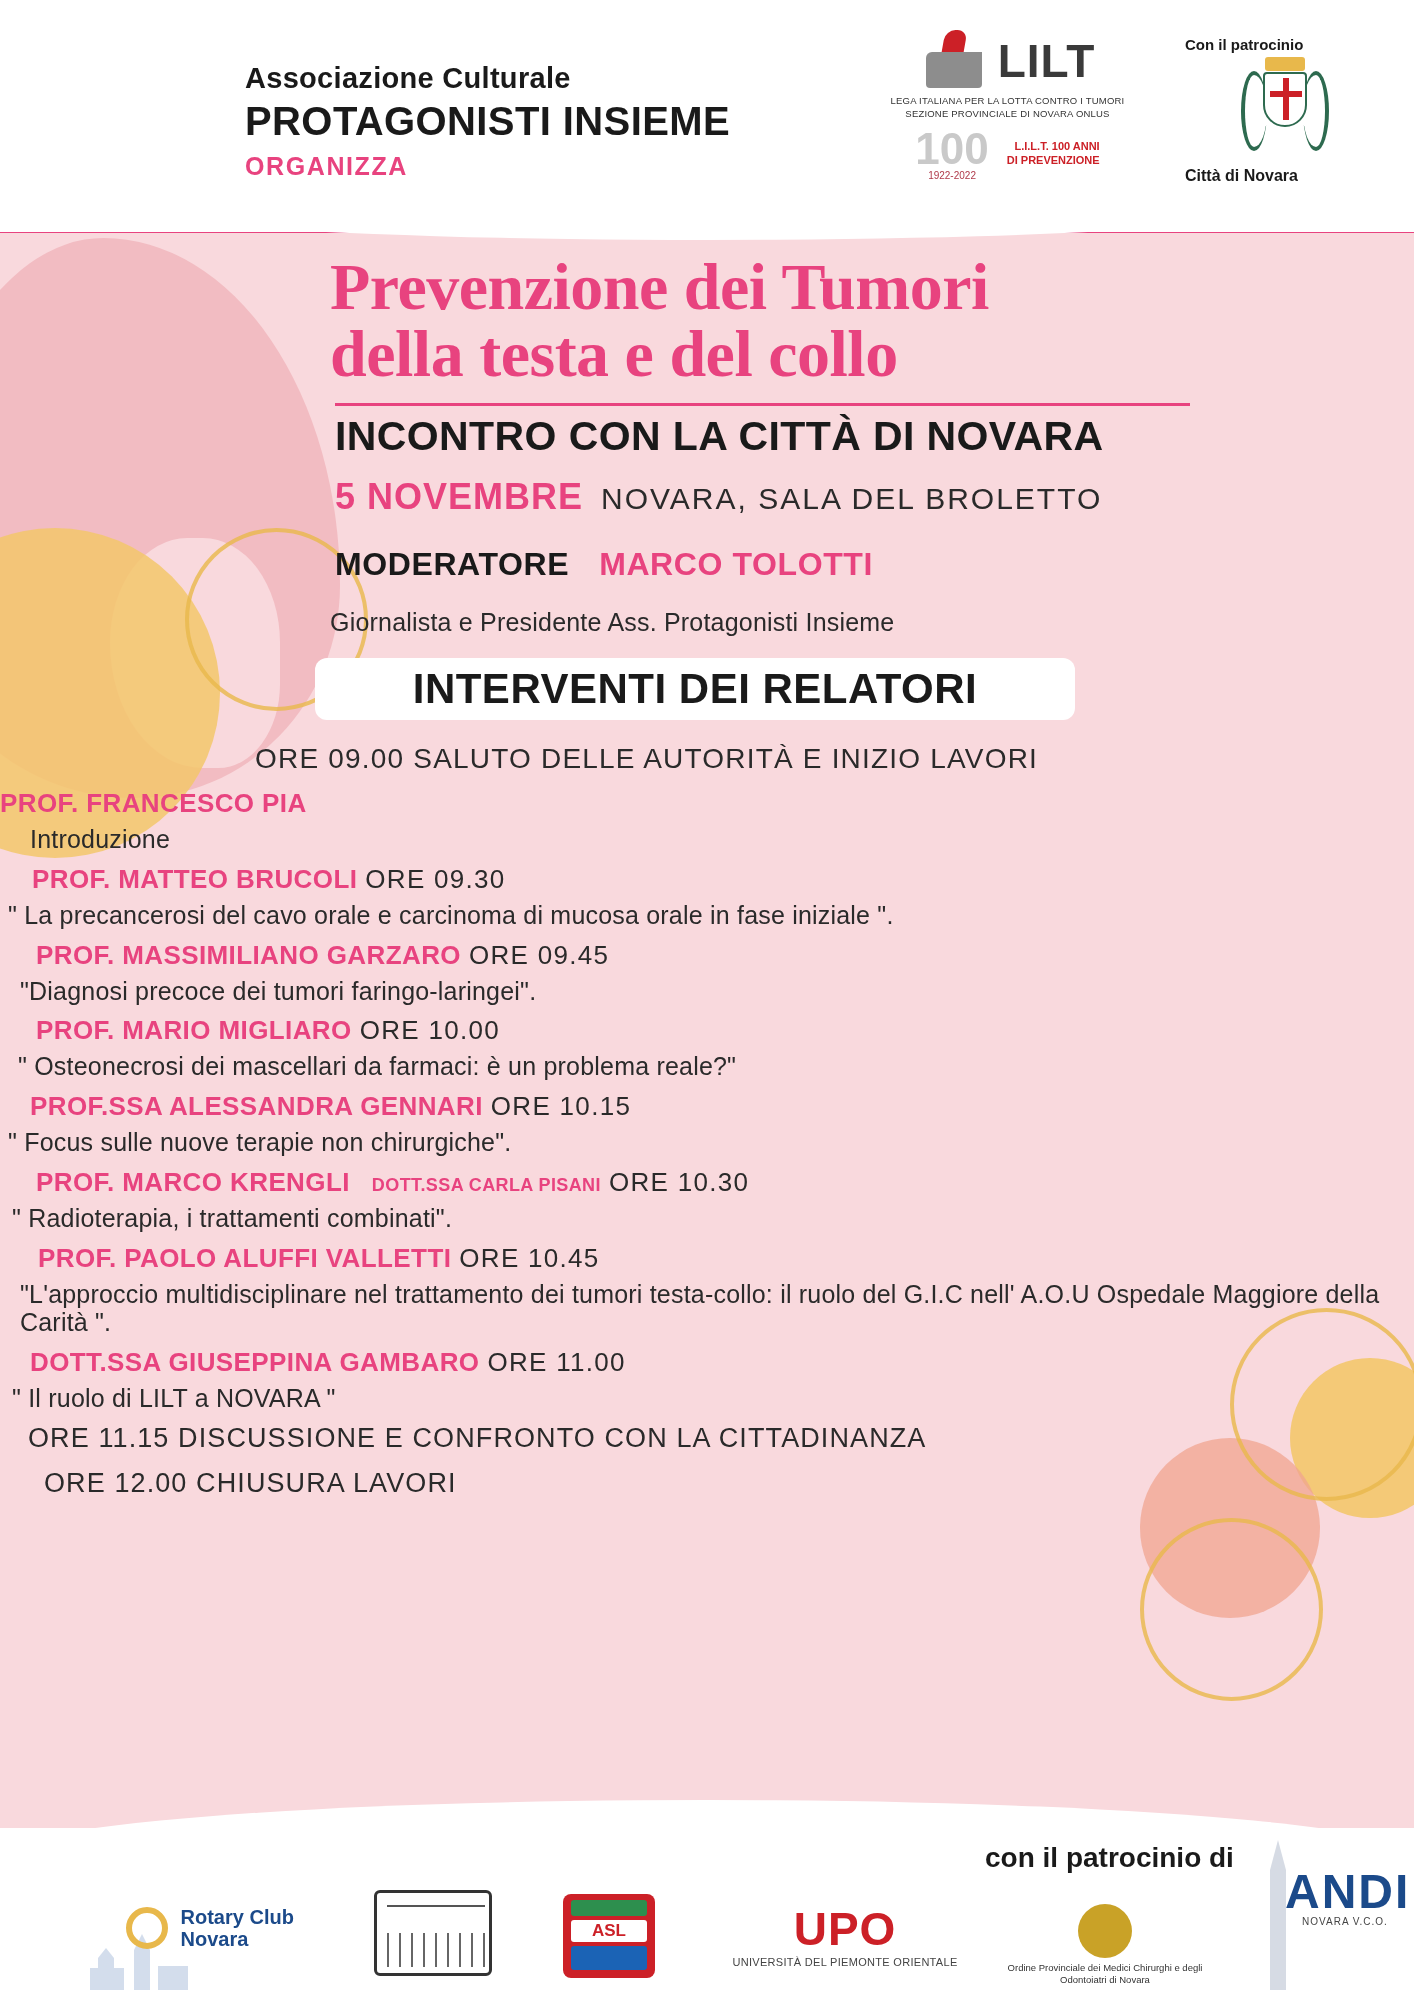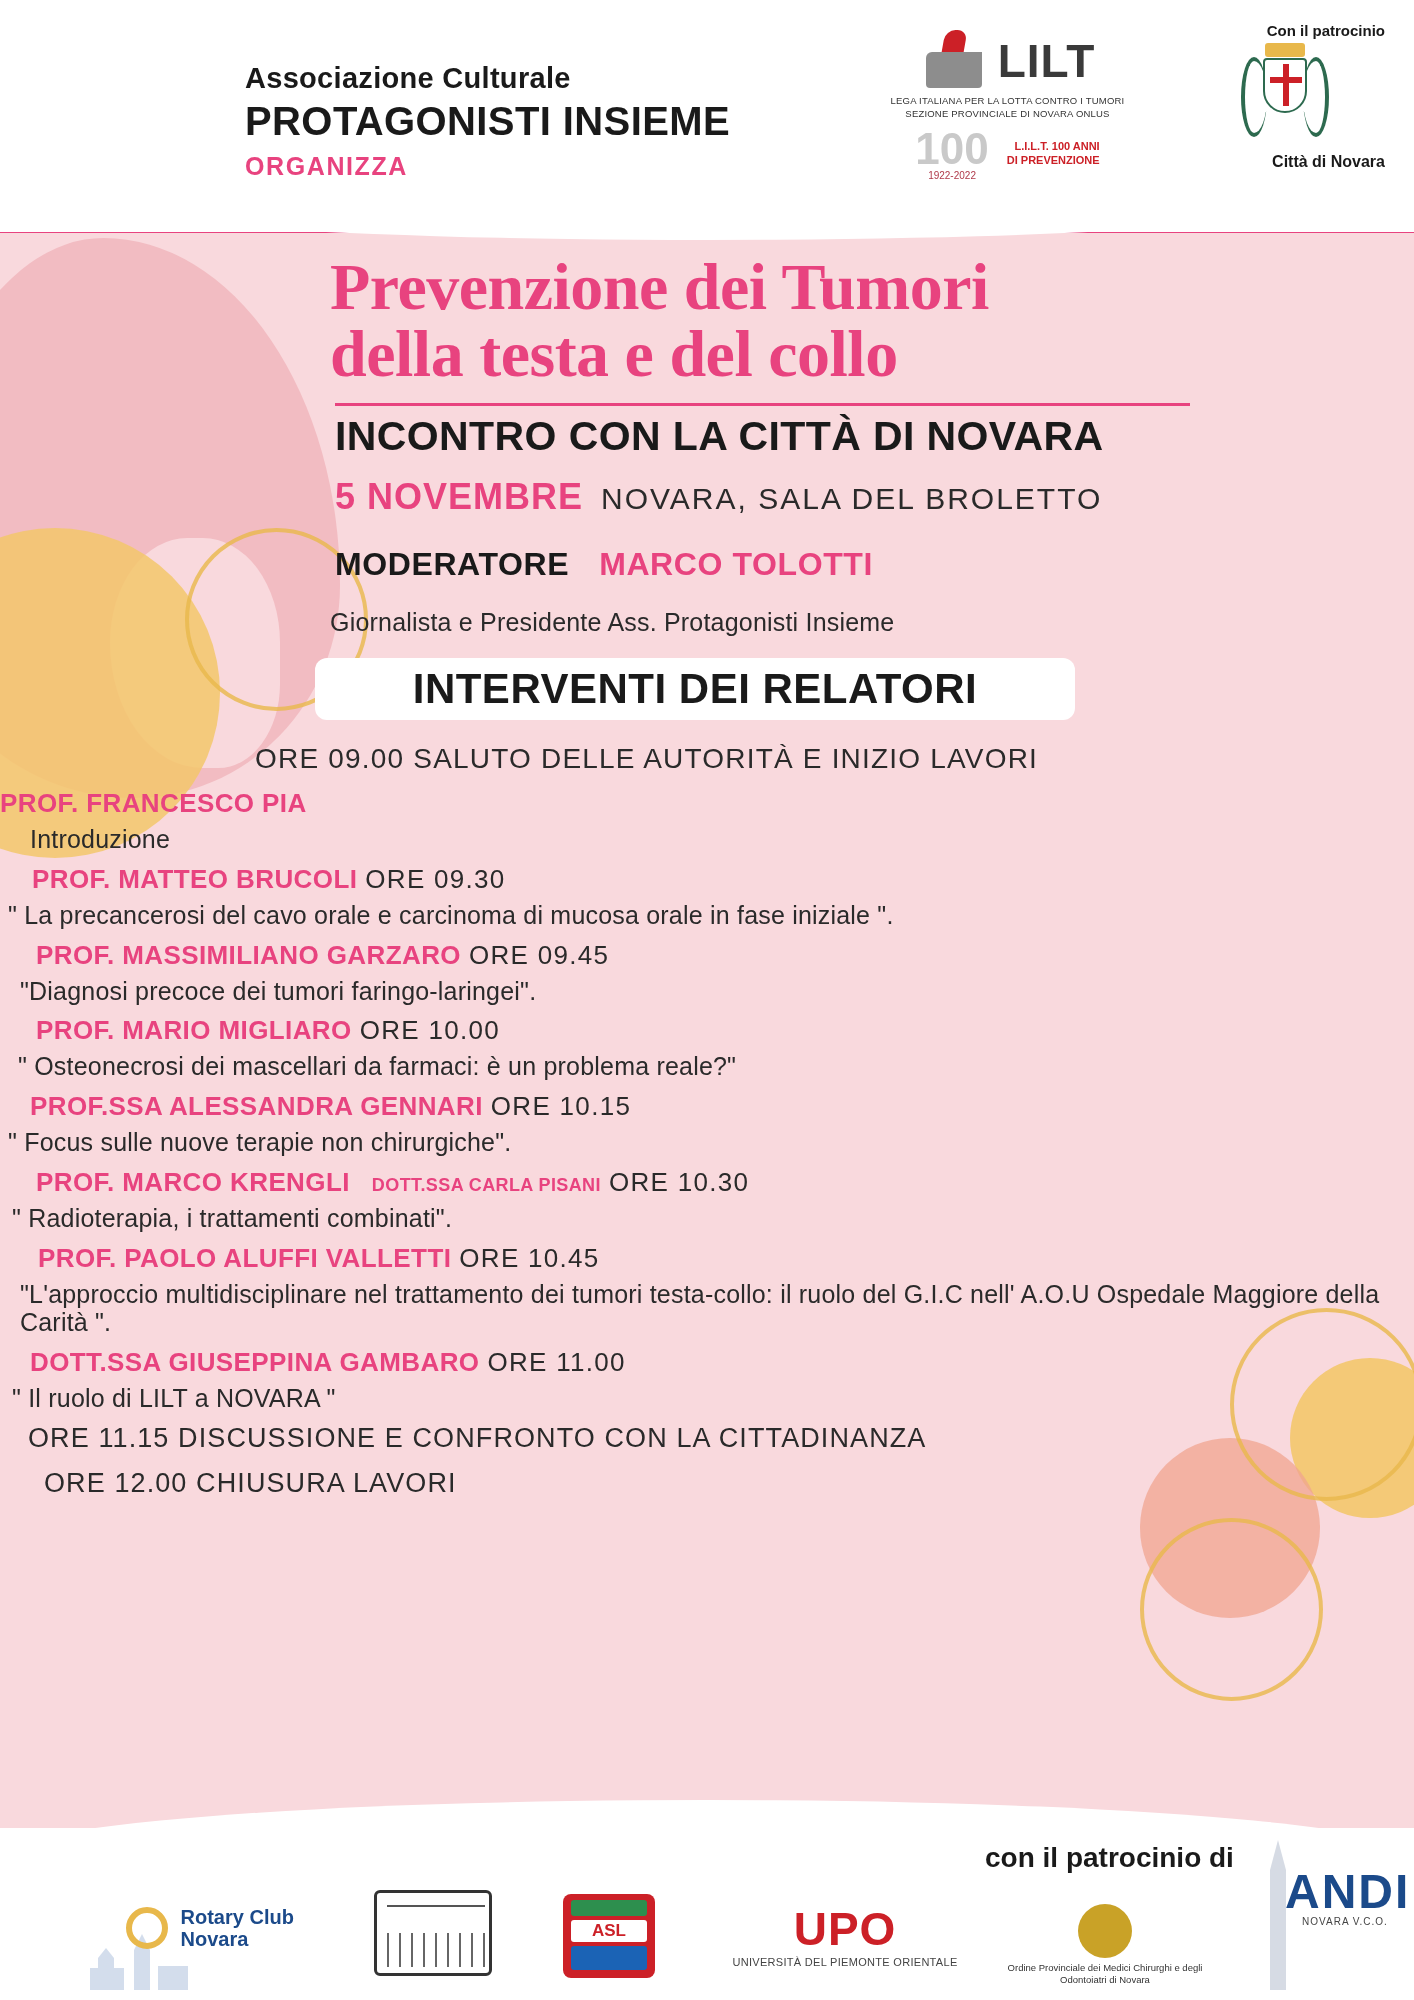--- a/index.html
+++ b/index.html
@@ -52,21 +52,21 @@
   .lilt .lilt-mark .grey{position:absolute;left:6px;top:22px;width:56px;height:36px;background:#8d8d8d;
      border-radius:6px 0 4px 4px;}
   .lilt .lilt-word{font-size:46px;font-weight:bold;color:#3a3a3a;letter-spacing:1px;}
   .lilt .lilt-sub{font-size:9.5px;color:#333;line-height:1.35;margin-top:3px;letter-spacing:.2px;}
   .lilt .lilt-100{display:flex;align-items:center;justify-content:center;gap:18px;margin-top:6px;}
   .lilt .cent{font-size:44px;font-weight:bold;color:#c9c9c9;line-height:1;}
   .lilt .cent small{font-size:10px;display:block;color:#b03a4a;font-weight:normal;}
   .lilt .hund{font-size:11px;color:#cc2027;text-align:right;line-height:1.25;font-weight:bold;}
 
   .patro{
-    position:absolute;left:1185px;top:22px;width:200px;text-align:right;
+    position:absolute;left:1185px;top:36px;width:200px;text-align:left;
   }
   .patro .p-top{font-size:15px;font-weight:bold;color:#1a1a1a;}
   .patro .stemma{width:92px;height:108px;margin:4px auto 2px;position:relative;}
   .patro .crown{position:absolute;left:26px;top:0;width:40px;height:14px;background:#e8b84b;border-radius:3px;}
   .patro .shield{position:absolute;left:24px;top:15px;width:44px;height:55px;background:#ffffff;
      border:2px solid #2d6a4f;border-radius:4px 4px 22px 22px;box-sizing:border-box;}
   .patro .shield:before{content:"";position:absolute;left:18px;top:4px;width:6px;height:42px;background:#cc2027;}
   .patro .shield:after{content:"";position:absolute;left:5px;top:17px;width:32px;height:6px;background:#cc2027;}
   .patro .laurelL,.patro .laurelR{position:absolute;top:14px;width:22px;height:72px;
      border:4px solid #2d6a4f;border-radius:60%;}

